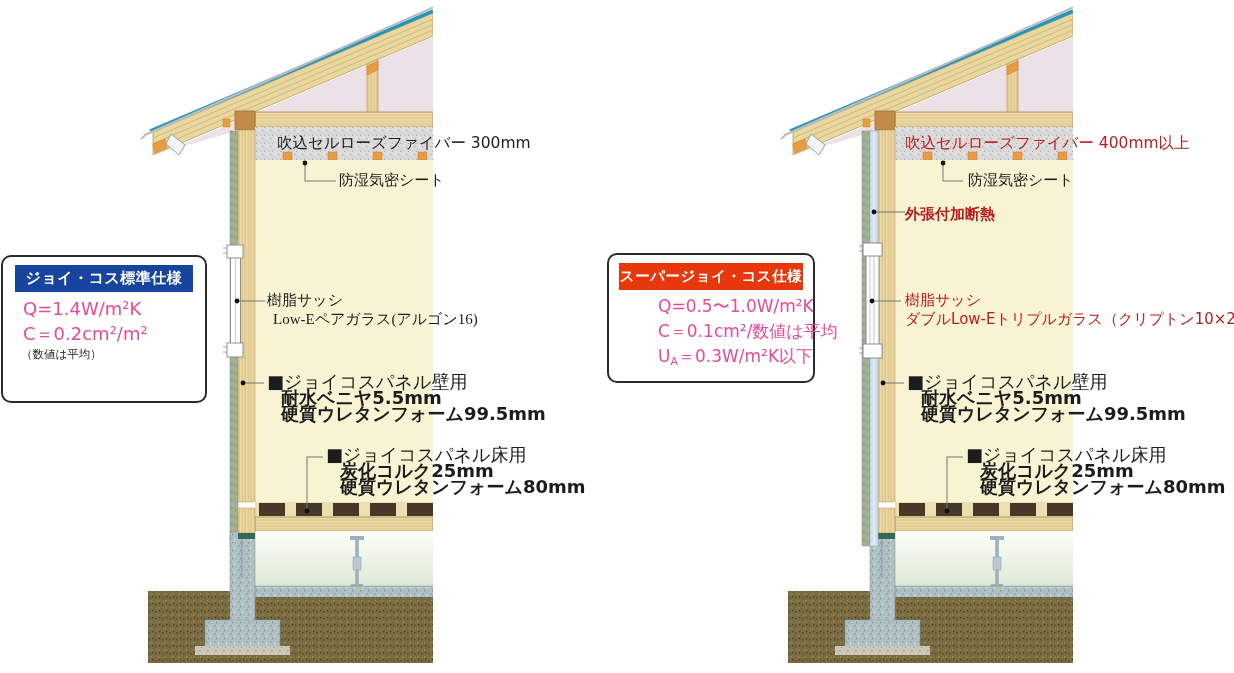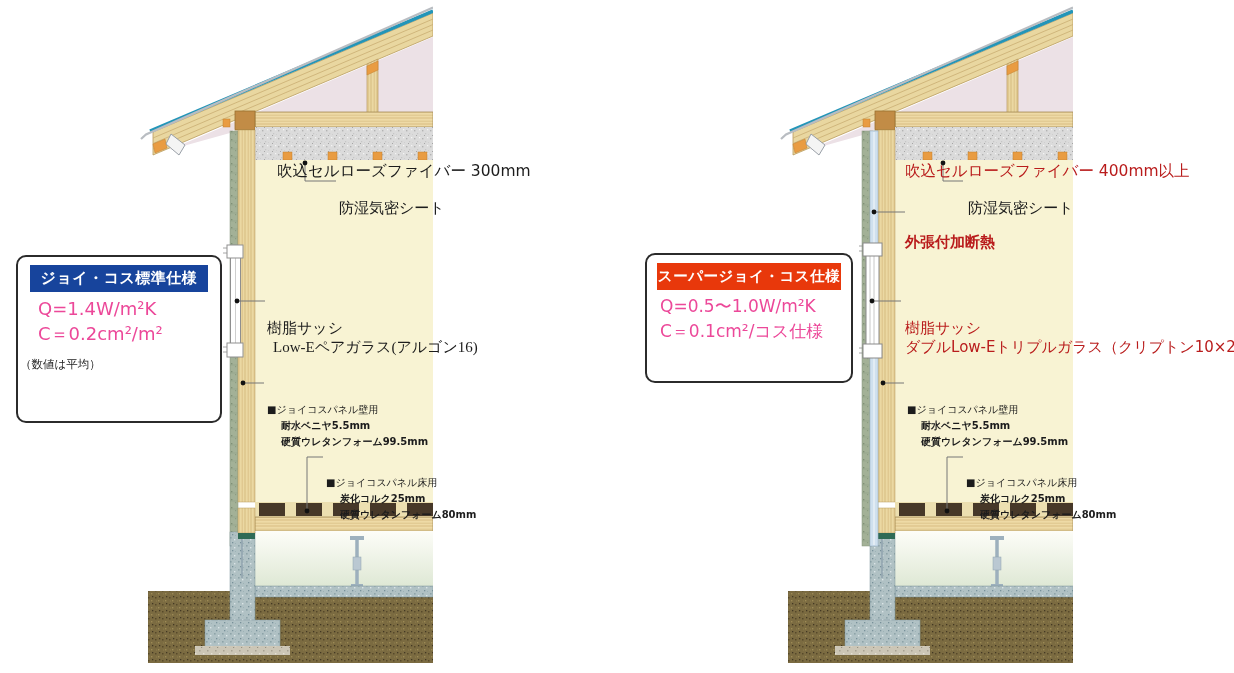--- a/index.html
+++ b/index.html
@@ -3,38 +3,38 @@
 <meta charset="utf-8">
 <style>
   html,body{margin:0;padding:0;background:#fff;}
   .canvas{position:relative;width:1234px;height:673px;background:#fff;overflow:hidden;
           font-family:"DejaVu Sans","Liberation Sans",sans-serif;}
   svg.diag{position:absolute;top:0;}
   #svg-left{left:133px;}
   #svg-right{left:773px;}
 
   
-  .lbl{position:absolute;color:#1c1c1c;font-size:15px;line-height:19px;white-space:nowrap;margin-top:28px;}
+  .lbl{position:absolute;color:#1c1c1c;font-size:15px;line-height:19px;white-space:nowrap;}
   .lbl.red{color:#b91c1c;}
-  .blk{font-size:10px;line-height:16px;}
+  .blk{font-size:18px;line-height:16px;}
   .blk .ind{padding-left:14px;font-weight:bold;}
   .sash-ind{padding-left:6px;font-family:Liberation Serif, serif;}
 
   
   .spec-box{position:absolute;background:#fff;border:2px solid #2b2b2b;border-radius:10px;
             box-sizing:border-box;}
-  .spec-box.left{left:16px;top:255px;width:206px;height:168px;}
-  .spec-box.right{left:645px;top:253px;width:208px;height:130px;}
+  .spec-box.left{left:1px;top:255px;width:206px;height:148px;}
+  .spec-box.right{left:607px;top:253px;width:208px;height:130px;}
   .spec-title{display:block;margin:8px 12px 4px 12px;color:#fff;font-weight:bold;
               text-align:center;font-size:15px;padding:4px 0;letter-spacing:.5px;}
   .spec-box.right .spec-title{font-size:14.5px;margin:8px 10px 4px 10px;}
   .spec-line{font-size:18px;color:#ec4899;padding-left:20px;line-height:25px;white-space:nowrap;}
-  .spec-box.right .spec-line{font-size:17px;padding-left:13px;}
+  .spec-box.right .spec-line{font-size:17px;padding-left:13px;margin-left:36px;}
   .subA{font-size:11px;position:relative;top:3px;}
-  .spec-note{font-size:11.5px;color:#222;padding-left:2px;margin-top:11px;}
+  .spec-note{font-size:11.5px;color:#222;padding-left:18px;margin-top:1px;}
 </style>
 </head>
 <body>
 
 <div class="canvas">
 
   <svg id="svg-left" class="diag" width="300" height="673" viewBox="0 0 300 673">
     <defs>
       <pattern id="speckle" width="8" height="8" patternUnits="userSpaceOnUse">
         <rect width="8" height="8" fill="#dbdbdb"></rect>
@@ -256,16 +256,17 @@
   <div class="spec-box left">
     <span class="spec-title" style="background: rgb(23, 68, 156);">ジョイ・コス標準仕様</span>
     <div class="spec-line">Q=1.4W/m²K</div>
     <div class="spec-line">C＝0.2cm²/m²</div>
     <div class="spec-note">（数値は平均）</div>
   </div>
 
   <div class="spec-box right">
     <span class="spec-title" style="background: rgb(232, 56, 11);">スーパージョイ・コス仕様</span>
     <div class="spec-line">Q=0.5〜1.0W/m²K</div>
-    <div class="spec-line">C＝0.1cm²/コス仕様</div>
+    <div class="spec-line">C＝0.1cm²/数値は平均</div>
+    <div class="spec-line"><span>U</span><span class="subA">A</span><span>＝0.3W/m²K以下</span></div>
   </div>
 
 </div>
 
 </body></html>

